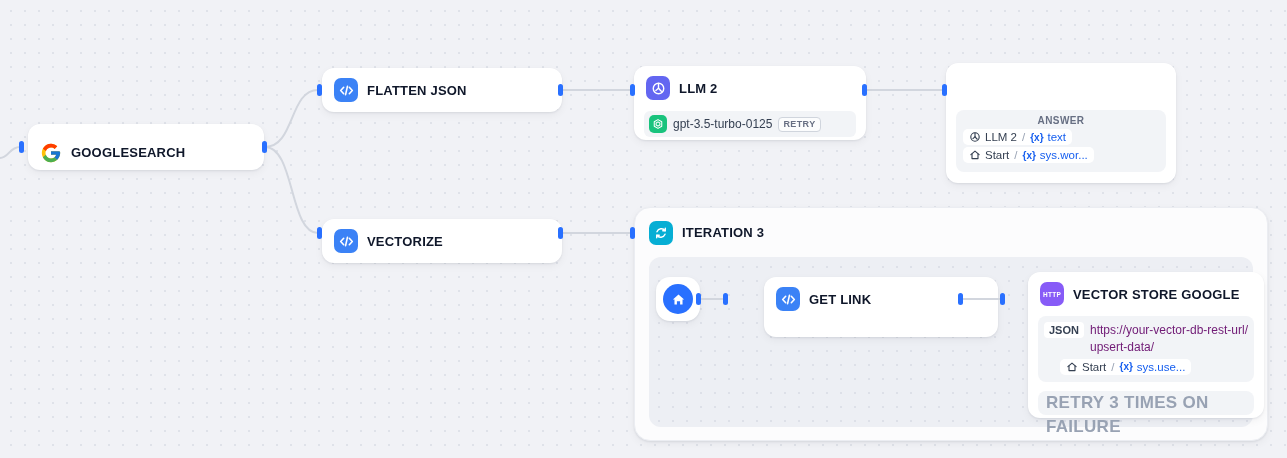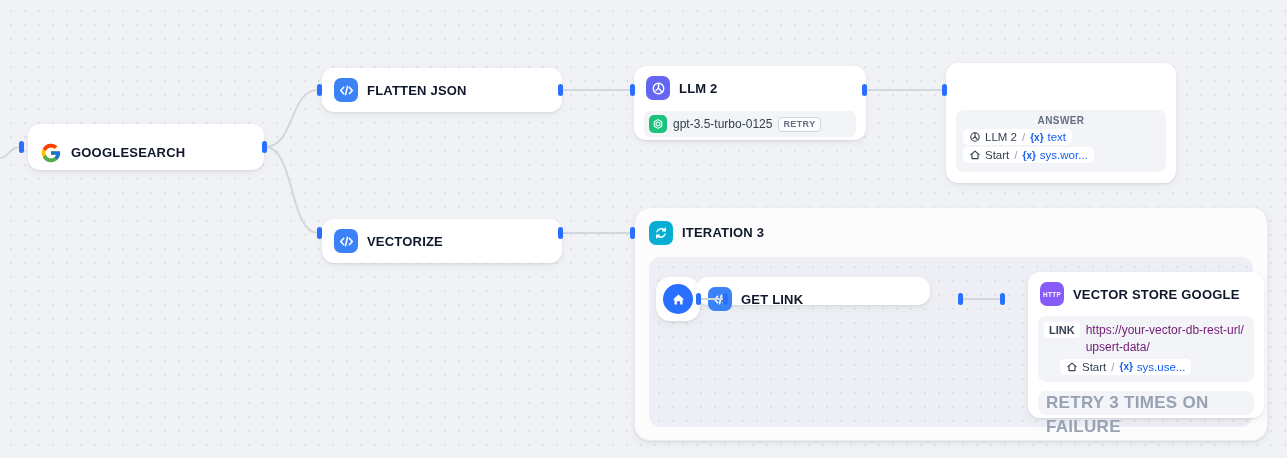--- a/index.html
+++ b/index.html
@@ -201,21 +201,21 @@
   </svg>
 
   <div class="node start-mini" style="left:656px;top:277px;width:44px;height:44px;z-index:3;">
     <span class="start-circle">
       <svg viewBox="0 0 16 16" width="15" height="15">
           <path fill="#fff" d="M8 2.6 14 8h-1.7v5.4H9.7V9.8H6.3v3.6H3.7V8H2Z"></path>
         </svg>
     </span>
   </div>
 
-  <div class="node" style="left:696px;top:277px;width:234px;height:28px;z-index:3;">
+  <div class="node" style="left:764px;top:277px;width:234px;height:60px;z-index:3;">
     <div class="node-title-row">
       <span class="icon-sq icon-blue">
         <svg viewBox="0 0 16 16" width="15" height="15">
             <g stroke="#fff" stroke-width="1.7" fill="none" stroke-linecap="round" stroke-linejoin="round">
               <path d="M5 4.6 1.8 8 5 11.4"></path>
               <path d="M11 4.6 14.2 8 11 11.4"></path>
               <path d="M9 3.6 7 12.4"></path>
             </g>
           </svg>
       </span>
@@ -225,21 +225,21 @@
 
   <div class="node" style="left:1004px;top:272px;width:236px;height:146px;z-index:3;margin-left:24px;">
     <div class="node-title-row">
       <span class="icon-sq icon-violet">
         <span class="http-label">HTTP</span>
       </span>
       <span class="node-title">VECTOR STORE GOOGLE</span>
     </div>
     <div class="sub-panel req-panel">
       <div class="req-row">
-        <span class="method-pill">LINK</span>
+        <span class="method-pill">JSON</span>
         <span class="req-url">https://your-vector-db-rest-url/upsert-data/</span>
       </div>
       <div class="req-var">
         <span class="var-pill">
           <svg viewBox="0 0 16 16" width="12" height="12">
               <g stroke="#354052" stroke-width="1.5" fill="none" stroke-linecap="round" stroke-linejoin="round">
                 <path d="M2.5 7.5 8 2.8l5.5 4.7"></path>
                 <path d="M4 6.8v6h8v-6"></path>
               </g>
             </svg>

